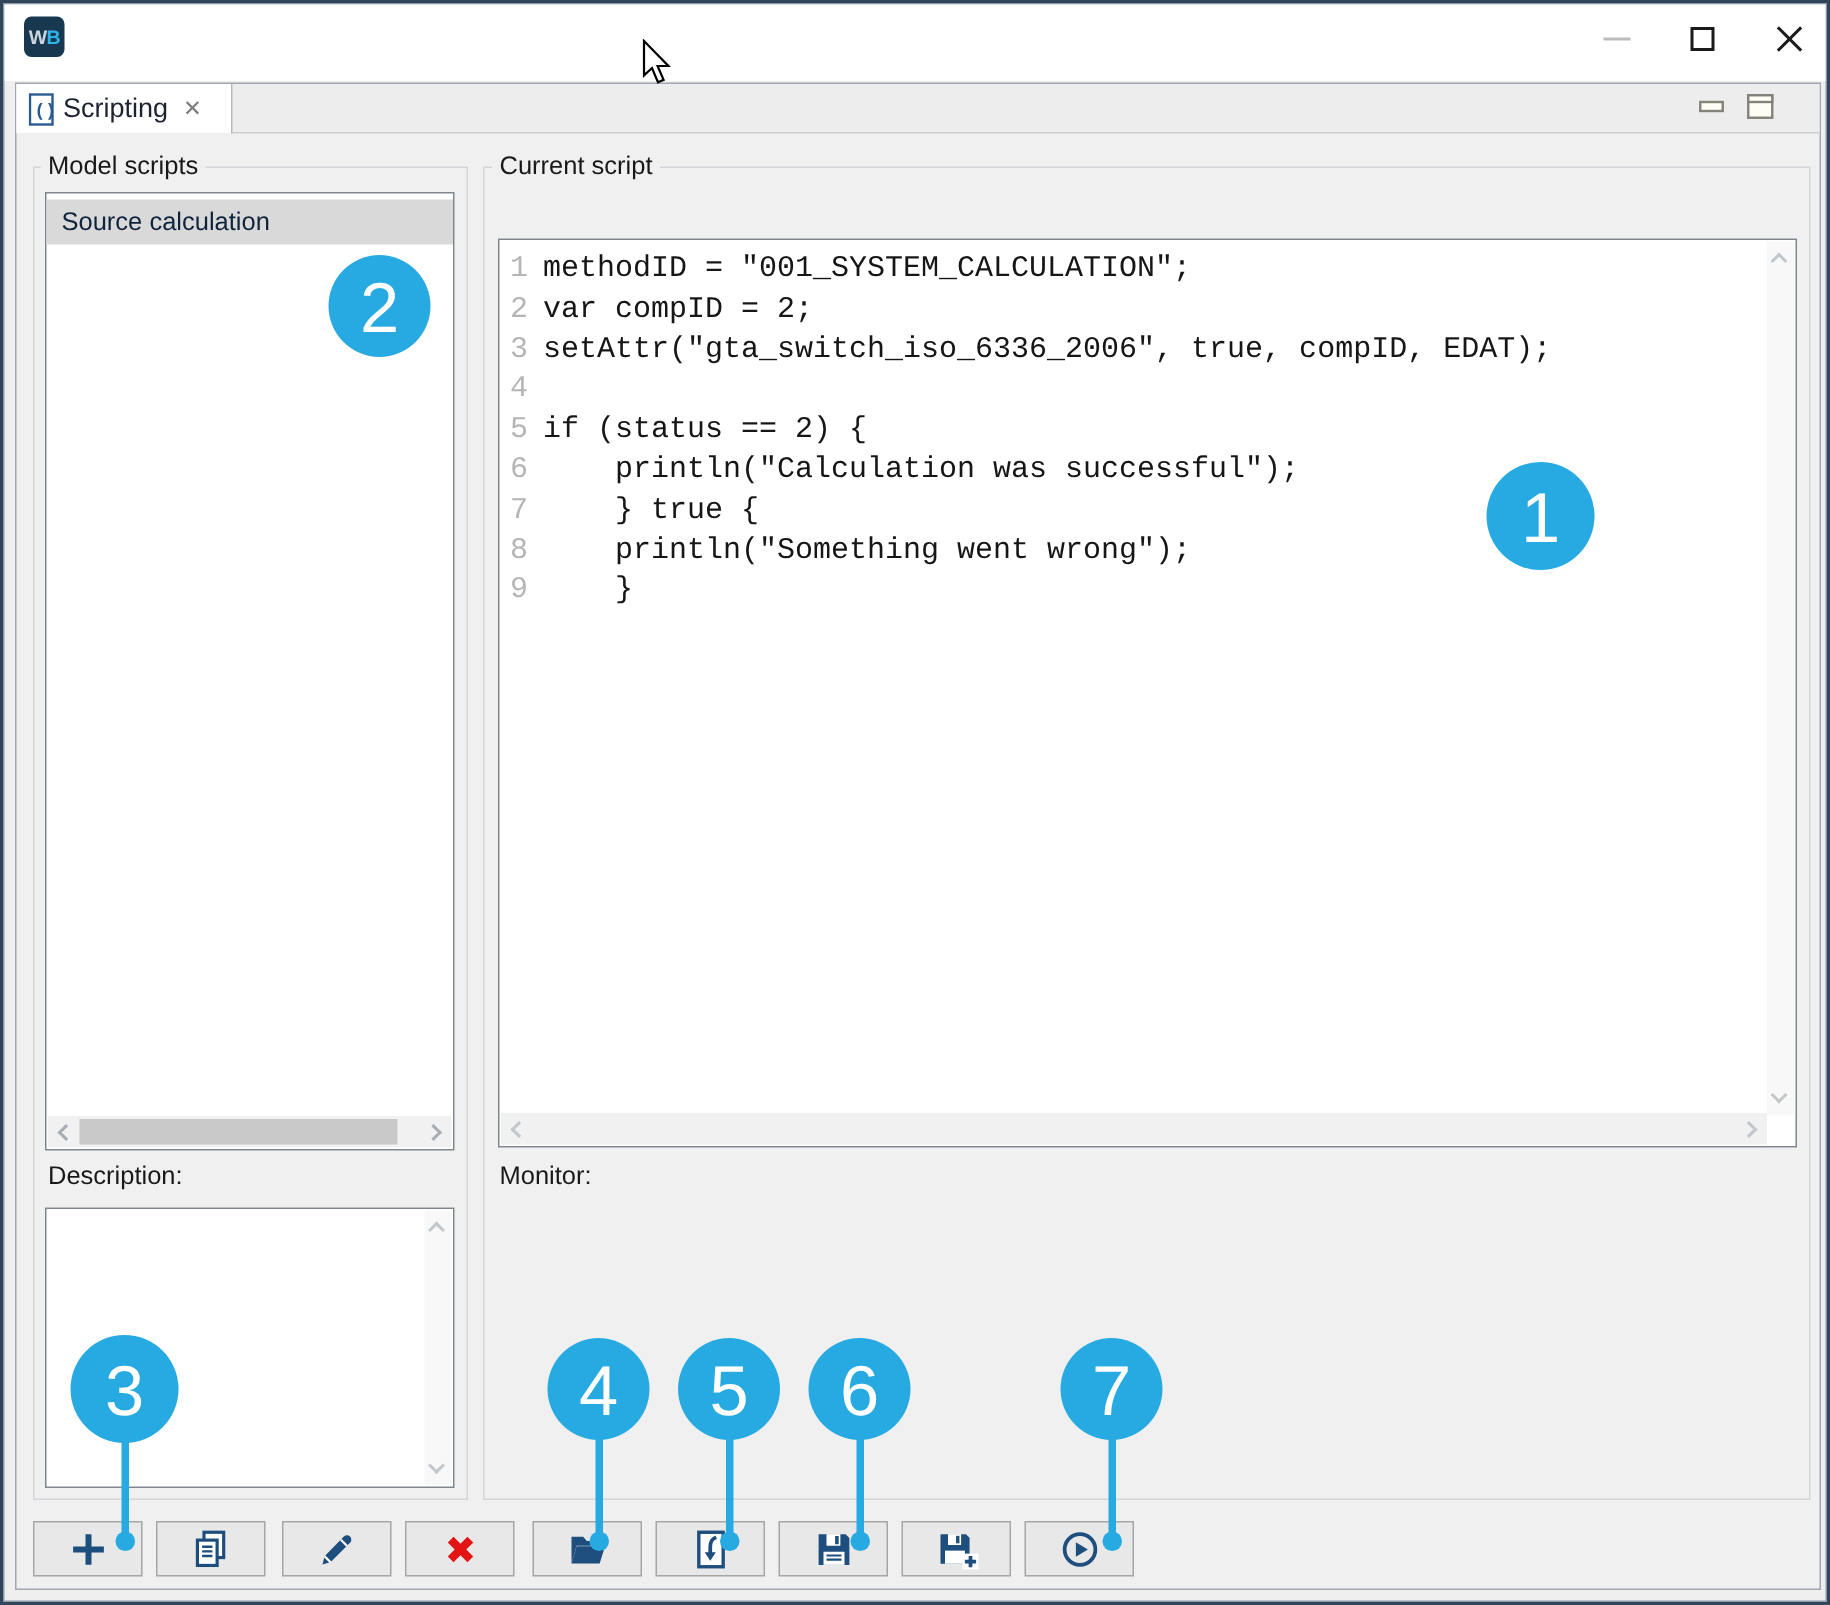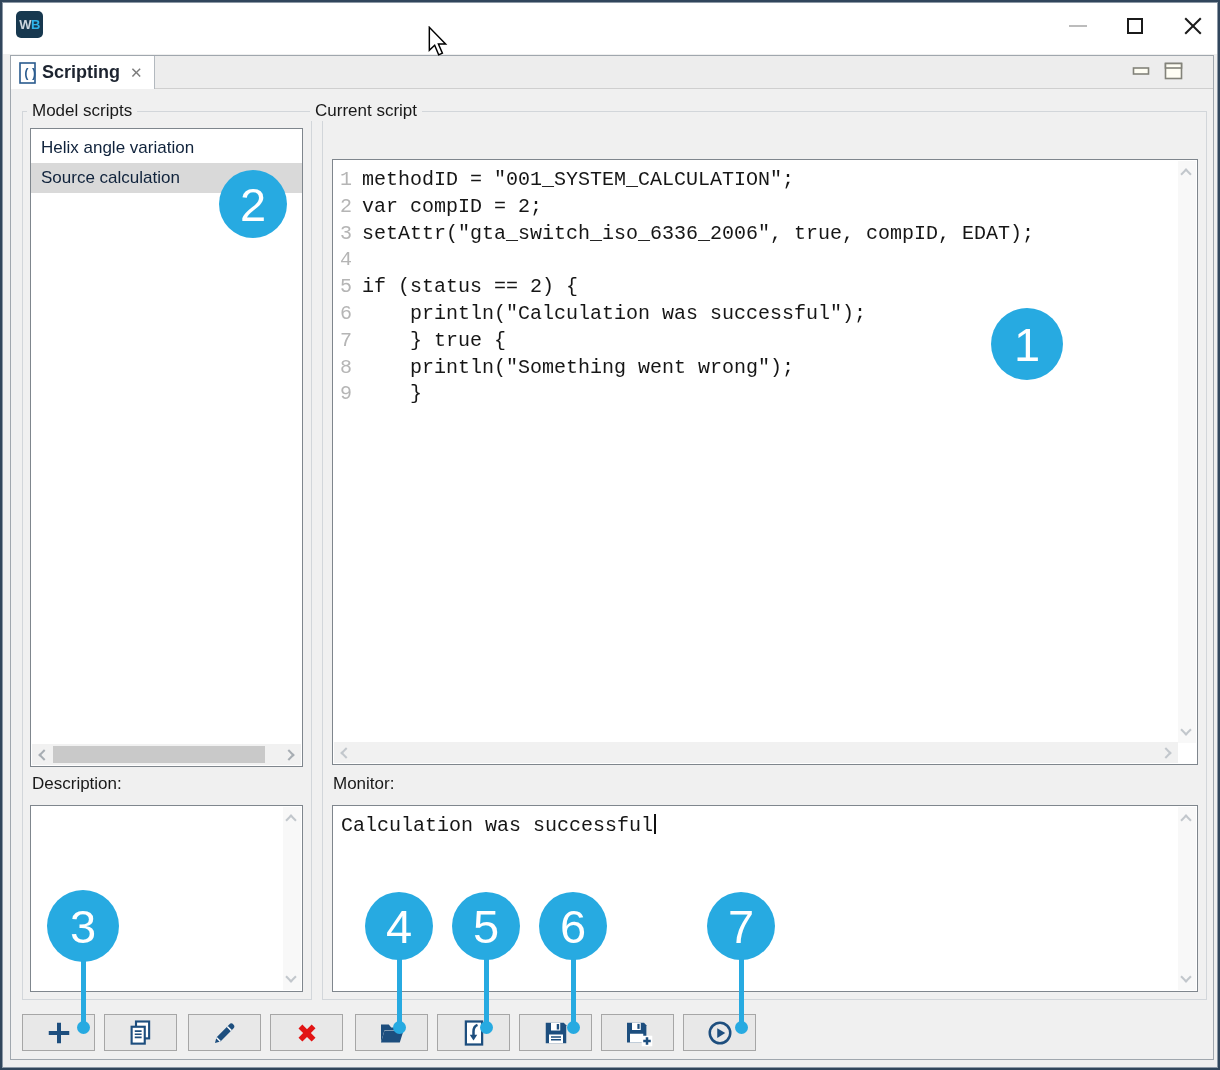--- a/index.html
+++ b/index.html
@@ -11,21 +11,21 @@
   .win-controls { position:absolute; right:14px; top:6px; display:flex; align-items:center; gap:40px; height:34px; }
   .minimize-dash { width:18px; height:2px; background:#bcbcbc; }
   .maximize-box { width:16px; height:16px; border:2px solid #1b1b1b; }
   .close-x { position:relative; width:20px; height:20px; }
   .close-x:before,.close-x:after { content:""; position:absolute; left:-1px; top:9px; width:22px; height:2px; background:#1b1b1b; }
   .close-x:before{ transform:rotate(45deg);} .close-x:after{ transform:rotate(-45deg);}
   
   .view-frame { position:absolute; left:8px; top:53px; width:1204px; height:1005px; border:1px solid #a0a7ae; background:#f0f0f0; }
   .tabbar { position:absolute; left:0; top:0; right:0; height:33px; background:#ededed; border-bottom:1px solid #cfcfcf; }
   .tab { position:absolute; left:0; top:0; width:144px; height:33px; background:#fff; border-right:1px solid #b3b9bf; display:flex; align-items:center; padding:0 8px; }
-  .tab-label { font-size:18px; color:#1d2430; margin-left:6px;font-weight:bold; }
+  .tab-label { font-size:18px; color:#1d2430; margin-left:6px; }
   .tab-close { margin-left:10px; font-size:15px; color:#7d7d7d; line-height:1; }
   .view-btns { position:absolute; right:30px; top:6px; display:flex; gap:14px; align-items:center; }
   
   .group { position:absolute; border:1px solid #d2d6da; }
   .group-label { position:absolute; background:#f0f0f0; padding:0 5px; font-size:17px; color:#191919; height:20px; line-height:20px; z-index:2; }
   .plain-label { position:absolute; font-size:17px; color:#191919; }
   .box { position:absolute; background:#fff; border:1px solid #7f868d; }
   
   .list-item { height:30px; line-height:30px; padding-left:10px; font-size:17px; color:#10233c; white-space:nowrap; overflow:hidden; }
   .list-item.selected { background:#d9d9d9; }
@@ -94,41 +94,40 @@
       </div>
     </div>
   </div>
 
   <div class="group" style="left:20px; top:109px; width:290px; height:889px;"></div>
   <div class="group-label" style="left:25px; top:99px;">Model scripts</div>
 
   <div class="box" style="left:28px; top:126px; width:273px; height:639px;">
     <div style="padding-top:4px;">
 
-    <div class="list-item"><span>Helix angle variation</span></div>
         <div class="list-item selected"><span>Source calculation</span></div>
       </div>
     <div class="hscroll">
       <span class="chev lt" style="left:8px; top:7px;"></span>
       <span class="chev rt" style="right:8px; top:7px;"></span>
       <div class="hthumb" style="left:21px; width:212px;"></div>
     </div>
   </div>
 
   <div class="plain-label" style="left:30px; top:772px;">Description:</div>
   <div class="box" style="left:28px; top:803px; width:273px; height:187px;">
     <span class="mono-text"></span>
     <div class="vscroll">
       <span class="chev up light" style="left:4px; top:9px;"></span>
       <span class="chev dn light" style="left:4px; bottom:9px;"></span>
     </div>
   </div>
 
   <div class="group" style="left:320px; top:109px; width:885px; height:889px;"></div>
-  <div class="group-label" style="left:308px; top:99px;">Current script</div>
+  <div class="group-label" style="left:326px; top:99px;">Current script</div>
 
 
   <div class="box" style="left:330px; top:157px; width:866px; height:606px;">
     <div class="code-area">
 
     <div class="code-row">
         <span class="code-num">1</span>
         <span class="code-text">methodID = "001_SYSTEM_CALCULATION";</span>
       </div>
         <div class="code-row">
@@ -167,27 +166,20 @@
       <span class="chev up light" style="left:4px; top:9px;"></span>
       <span class="chev dn light" style="left:4px; bottom:9px;"></span>
     </div>
     <div class="hscroll" style="right:19px;">
       <span class="chev lt light" style="left:8px; top:7px;"></span>
       <span class="chev rt light" style="right:8px; top:7px;"></span>
     </div>
   </div>
 
   <div class="plain-label" style="left:331px; top:772px;">Monitor:</div>
-  <div class="box" style="left:330px; top:803px; width:866px; height:187px; padding:8px 0 0 8px;">
-    <span class="mono-text">Calculation was successful</span><span class="caret"></span>
-    <div class="vscroll">
-      <span class="chev up light" style="left:4px; top:9px;"></span>
-      <span class="chev dn light" style="left:4px; bottom:9px;"></span>
-    </div>
-  </div>
 
   <div class="tool-btn" style="left:20px;">
     <svg width="30" height="30" viewBox="0 0 24 24">
       <path d="M10.4 3.8h3.2v6.6h6.6v3.2h-6.6v6.6h-3.2v-6.6H3.8v-3.2h6.6z" fill="#1d4e7e"></path>
     </svg>
   </div>
   <div class="tool-btn" style="left:102px;">
     <svg width="30" height="30" viewBox="0 0 24 24">
       <rect x="8" y="2.8" width="10.5" height="13.5" fill="#fff" stroke="#1d4e7e" stroke-width="1.7"></rect>
       <rect x="4.5" y="7" width="10.5" height="13.5" fill="#fff" stroke="#1d4e7e" stroke-width="1.7"></rect>

